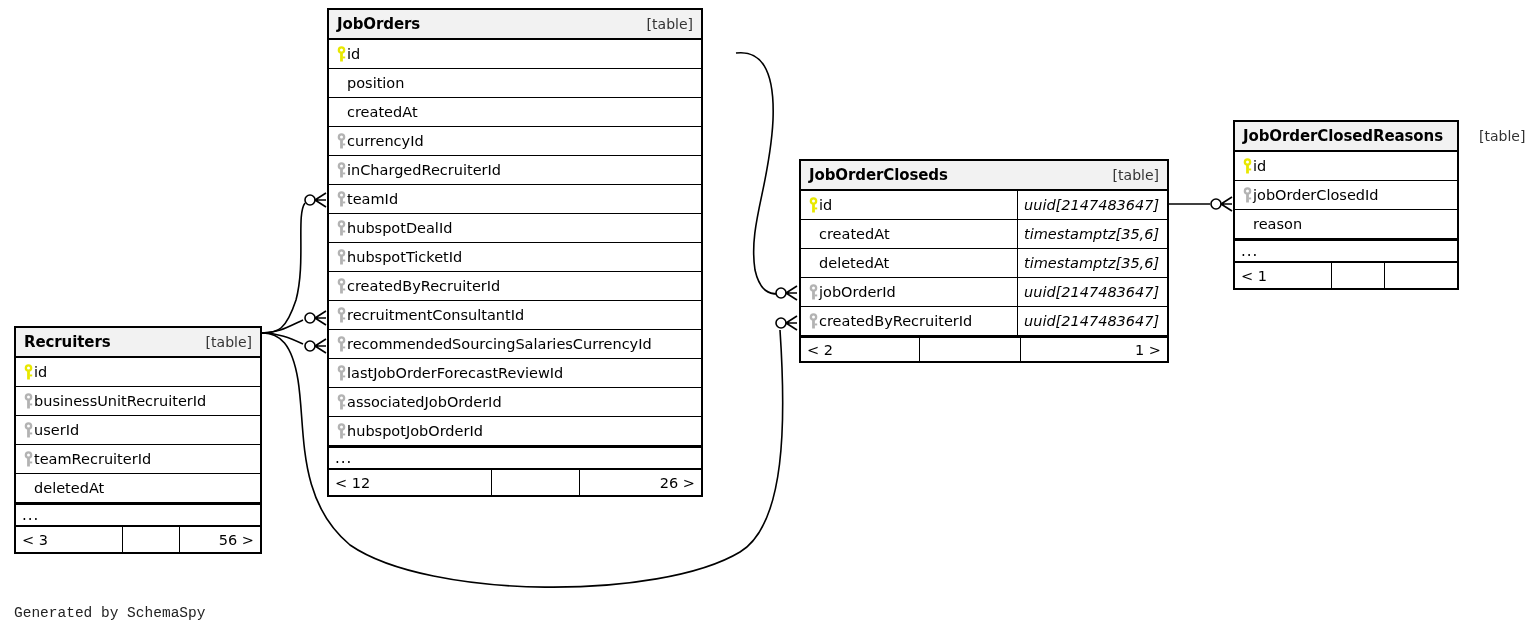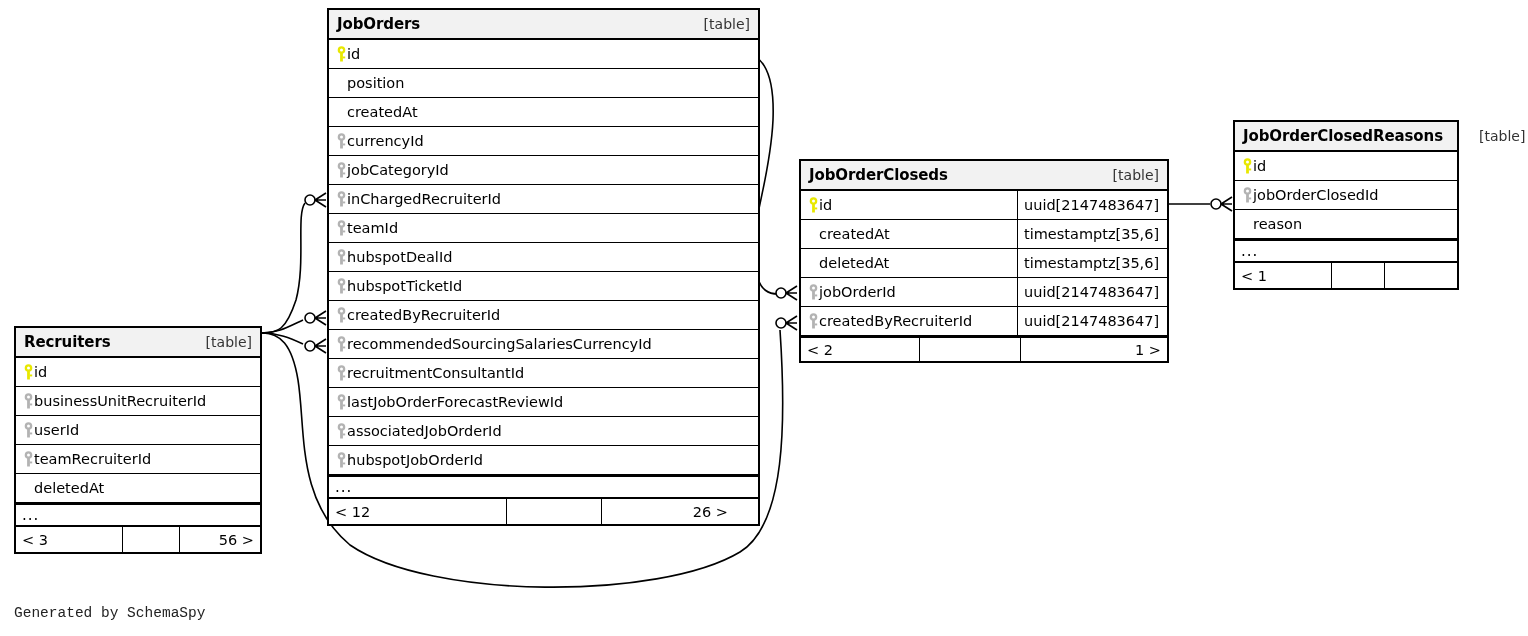--- a/index.html
+++ b/index.html
@@ -66,20 +66,21 @@
   .cell-type {
     flex: 0 0 auto;
     display: flex;
     align-items: center;
     padding: 0 6px;
     font-size: 14.5px;
     color: #000000;
     border-left: 1px solid #000000;
     box-sizing: border-box;
     white-space: nowrap;
+    font-style: italic;
   }
   .keyslot {
     flex: 0 0 11px;
     width: 11px;
     height: 16px;
     display: inline-flex;
     align-items: center;
     justify-content: center;
   }
   .keyslot svg { display: block; }
@@ -263,21 +264,21 @@
             <span>deletedAt</span>
           </span>
         </div>
         <div class="row-ellipsis">...</div>
         <div class="row-footer">
           <span class="foot-cell foot-left" style="width:107px">&lt; 3</span>
           <span class="foot-cell foot-center" style="width:57px"></span>
           <span class="foot-cell foot-right" style="width:80px">56 &gt;</span>
         </div>
       </div>
-      <div class="er-table" style="left: 327px; top: 8px; width: 433px;">
+      <div class="er-table" style="left: 327px; top: 8px; width: 376px;">
         <div class="thead">
           <span class="tbl-name">JobOrders</span>
           <span class="tbl-tag">[table]</span>
         </div>
         <div class="row">
           <span class="cell-name">
             <span class="keyslot">
               <svg width="11" height="16" viewBox="0 0 11 16">
                 <circle cx="5.5" cy="4" r="3.8" fill="#e8e800"></circle>
                 <circle cx="5.5" cy="4" r="1.5" fill="#ffffff"></circle>
@@ -316,33 +317,20 @@
         <div class="row">
           <span class="cell-name">
             <span class="keyslot">
               <svg width="11" height="16" viewBox="0 0 11 16">
                 <circle cx="5.5" cy="4" r="3.8" fill="#b3b3b3"></circle>
                 <circle cx="5.5" cy="4" r="1.5" fill="#ffffff"></circle>
                 <rect x="4.1" y="6" width="2.8" height="9.5" fill="#b3b3b3"></rect>
                 <rect x="6.9" y="10.5" width="2.3" height="1.9" fill="#b3b3b3"></rect>
               </svg>
             </span>
-            <span>jobCategoryId</span>
-          </span>
-        </div>
-        <div class="row">
-          <span class="cell-name">
-            <span class="keyslot">
-              <svg width="11" height="16" viewBox="0 0 11 16">
-                <circle cx="5.5" cy="4" r="3.8" fill="#b3b3b3"></circle>
-                <circle cx="5.5" cy="4" r="1.5" fill="#ffffff"></circle>
-                <rect x="4.1" y="6" width="2.8" height="9.5" fill="#b3b3b3"></rect>
-                <rect x="6.9" y="10.5" width="2.3" height="1.9" fill="#b3b3b3"></rect>
-              </svg>
-            </span>
             <span>inChargedRecruiterId</span>
           </span>
         </div>
         <div class="row">
           <span class="cell-name">
             <span class="keyslot">
               <svg width="11" height="16" viewBox="0 0 11 16">
                 <circle cx="5.5" cy="4" r="3.8" fill="#b3b3b3"></circle>
                 <circle cx="5.5" cy="4" r="1.5" fill="#ffffff"></circle>
                 <rect x="4.1" y="6" width="2.8" height="9.5" fill="#b3b3b3"></rect>
@@ -394,34 +382,34 @@
         <div class="row">
           <span class="cell-name">
             <span class="keyslot">
               <svg width="11" height="16" viewBox="0 0 11 16">
                 <circle cx="5.5" cy="4" r="3.8" fill="#b3b3b3"></circle>
                 <circle cx="5.5" cy="4" r="1.5" fill="#ffffff"></circle>
                 <rect x="4.1" y="6" width="2.8" height="9.5" fill="#b3b3b3"></rect>
                 <rect x="6.9" y="10.5" width="2.3" height="1.9" fill="#b3b3b3"></rect>
               </svg>
             </span>
+            <span>recruitmentConsultantId</span>
+          </span>
+        </div>
+        <div class="row">
+          <span class="cell-name">
+            <span class="keyslot">
+              <svg width="11" height="16" viewBox="0 0 11 16">
+                <circle cx="5.5" cy="4" r="3.8" fill="#b3b3b3"></circle>
+                <circle cx="5.5" cy="4" r="1.5" fill="#ffffff"></circle>
+                <rect x="4.1" y="6" width="2.8" height="9.5" fill="#b3b3b3"></rect>
+                <rect x="6.9" y="10.5" width="2.3" height="1.9" fill="#b3b3b3"></rect>
+              </svg>
+            </span>
             <span>recommendedSourcingSalariesCurrencyId</span>
-          </span>
-        </div>
-        <div class="row">
-          <span class="cell-name">
-            <span class="keyslot">
-              <svg width="11" height="16" viewBox="0 0 11 16">
-                <circle cx="5.5" cy="4" r="3.8" fill="#b3b3b3"></circle>
-                <circle cx="5.5" cy="4" r="1.5" fill="#ffffff"></circle>
-                <rect x="4.1" y="6" width="2.8" height="9.5" fill="#b3b3b3"></rect>
-                <rect x="6.9" y="10.5" width="2.3" height="1.9" fill="#b3b3b3"></rect>
-              </svg>
-            </span>
-            <span>recruitmentConsultantId</span>
           </span>
         </div>
         <div class="row">
           <span class="cell-name">
             <span class="keyslot">
               <svg width="11" height="16" viewBox="0 0 11 16">
                 <circle cx="5.5" cy="4" r="3.8" fill="#b3b3b3"></circle>
                 <circle cx="5.5" cy="4" r="1.5" fill="#ffffff"></circle>
                 <rect x="4.1" y="6" width="2.8" height="9.5" fill="#b3b3b3"></rect>
                 <rect x="6.9" y="10.5" width="2.3" height="1.9" fill="#b3b3b3"></rect>

